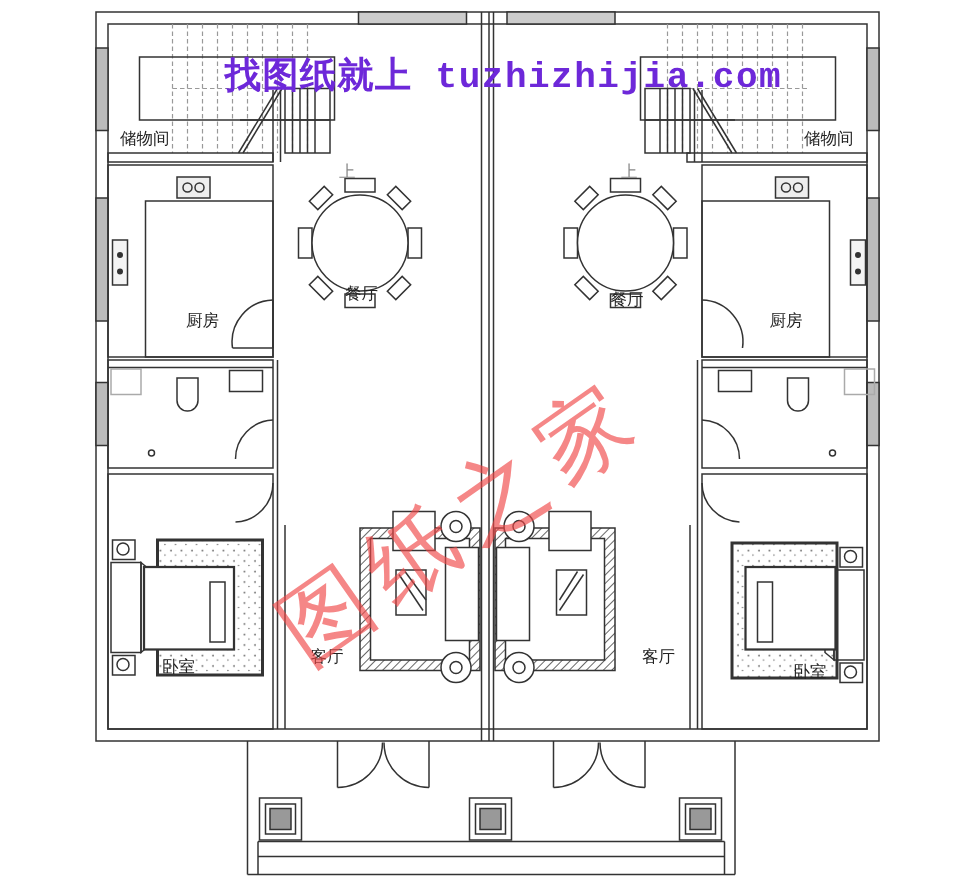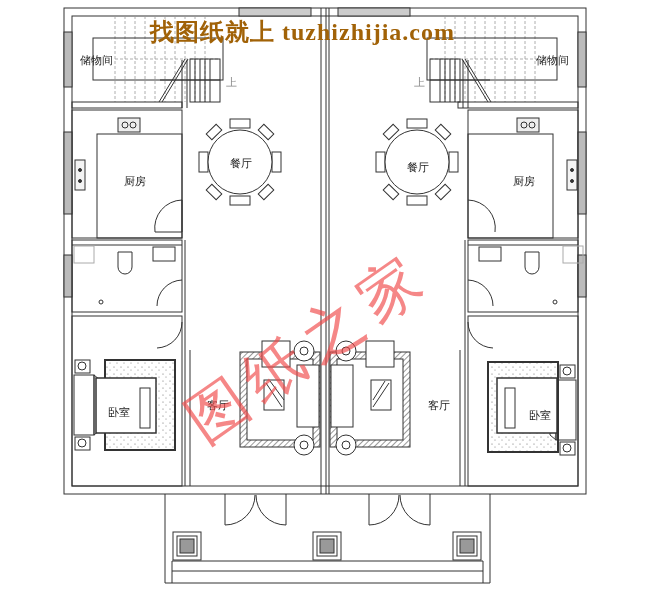--- a/index.html
+++ b/index.html
@@ -1,19 +1,19 @@
 <!DOCTYPE html>
 <html><head>
 <meta charset="utf-8">
 <style>
   html,body{margin:0;padding:0;background:#ffffff;}
   body{width:650px;height:597px;position:relative;overflow:hidden;font-family:"DejaVu Sans",sans-serif;}
   #plan{position:absolute;left:0;top:0;}
-  .lbl{position:absolute;font-size:11px;color:#222;white-space:nowrap;font-family:"DejaVu Sans",sans-serif;}
-  .wm-top{position:absolute;left:150px;top:16px;font-size:24px;color:#a16207;font-weight:bold;letter-spacing:1px;white-space:nowrap;font-family:Liberation Serif, serif;}
+  .lbl{position:absolute;font-size:11px;color:#222;white-space:nowrap;font-family:"DejaVu Sans",sans-serif;margin-top:32px;}
+  .wm-top{position:absolute;left:150px;top:34px;font-size:24px;color:#6d28d9;font-weight:bold;letter-spacing:1px;white-space:nowrap;font-family:Liberation Mono, monospace;}
   .wm-diag{position:absolute;left:170px;top:240px;font-size:60px;color:rgba(240,70,70,0.65);transform:rotate(-35deg);transform-origin:left top;white-space:nowrap;font-family:"DejaVu Serif",serif;letter-spacing:10px;}
 </style>
 </head>
 <body>
 
 <svg id="plan" width="650" height="597" viewBox="0 0 650 597" xmlns="http://www.w3.org/2000/svg">
   <defs>
     <pattern id="hatch" width="4" height="4" patternUnits="userSpaceOnUse" patternTransform="rotate(45)">
       <line x1="0" y1="0" x2="0" y2="4" stroke="#555" stroke-width="1.2"></line>
     </pattern>

